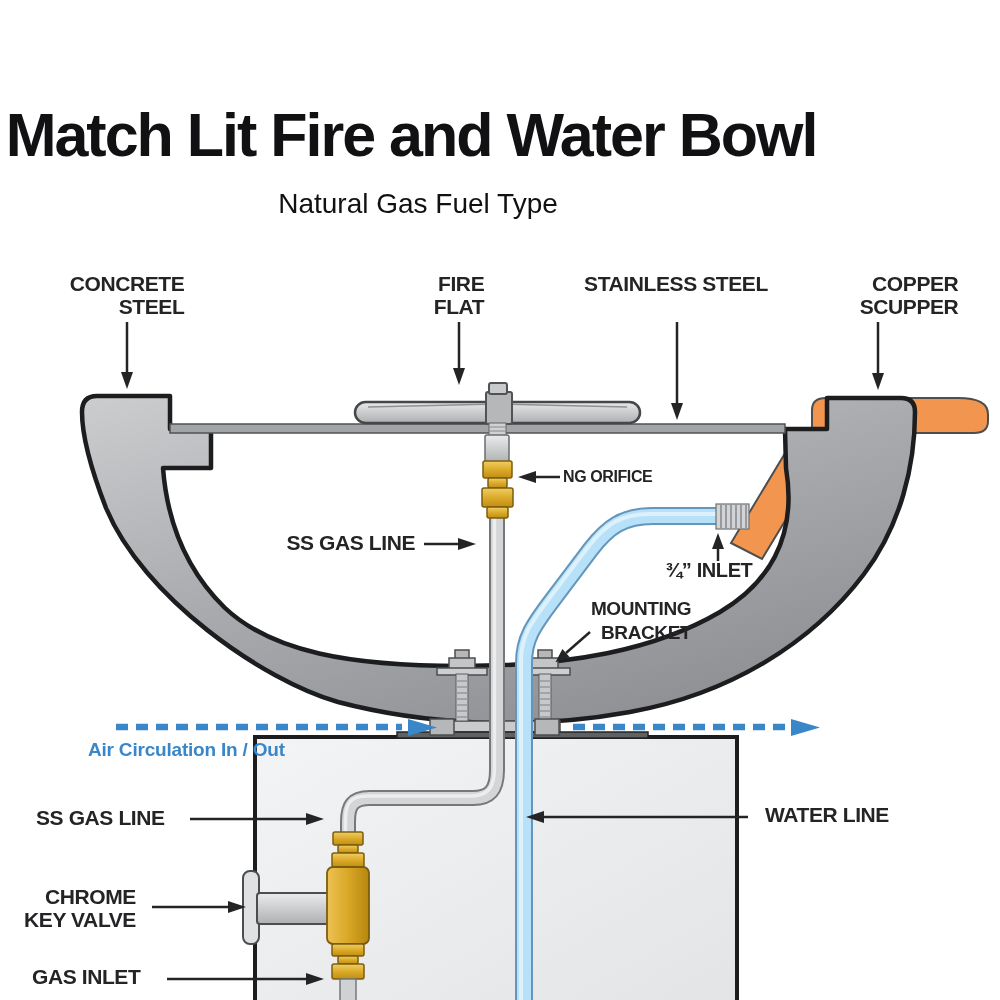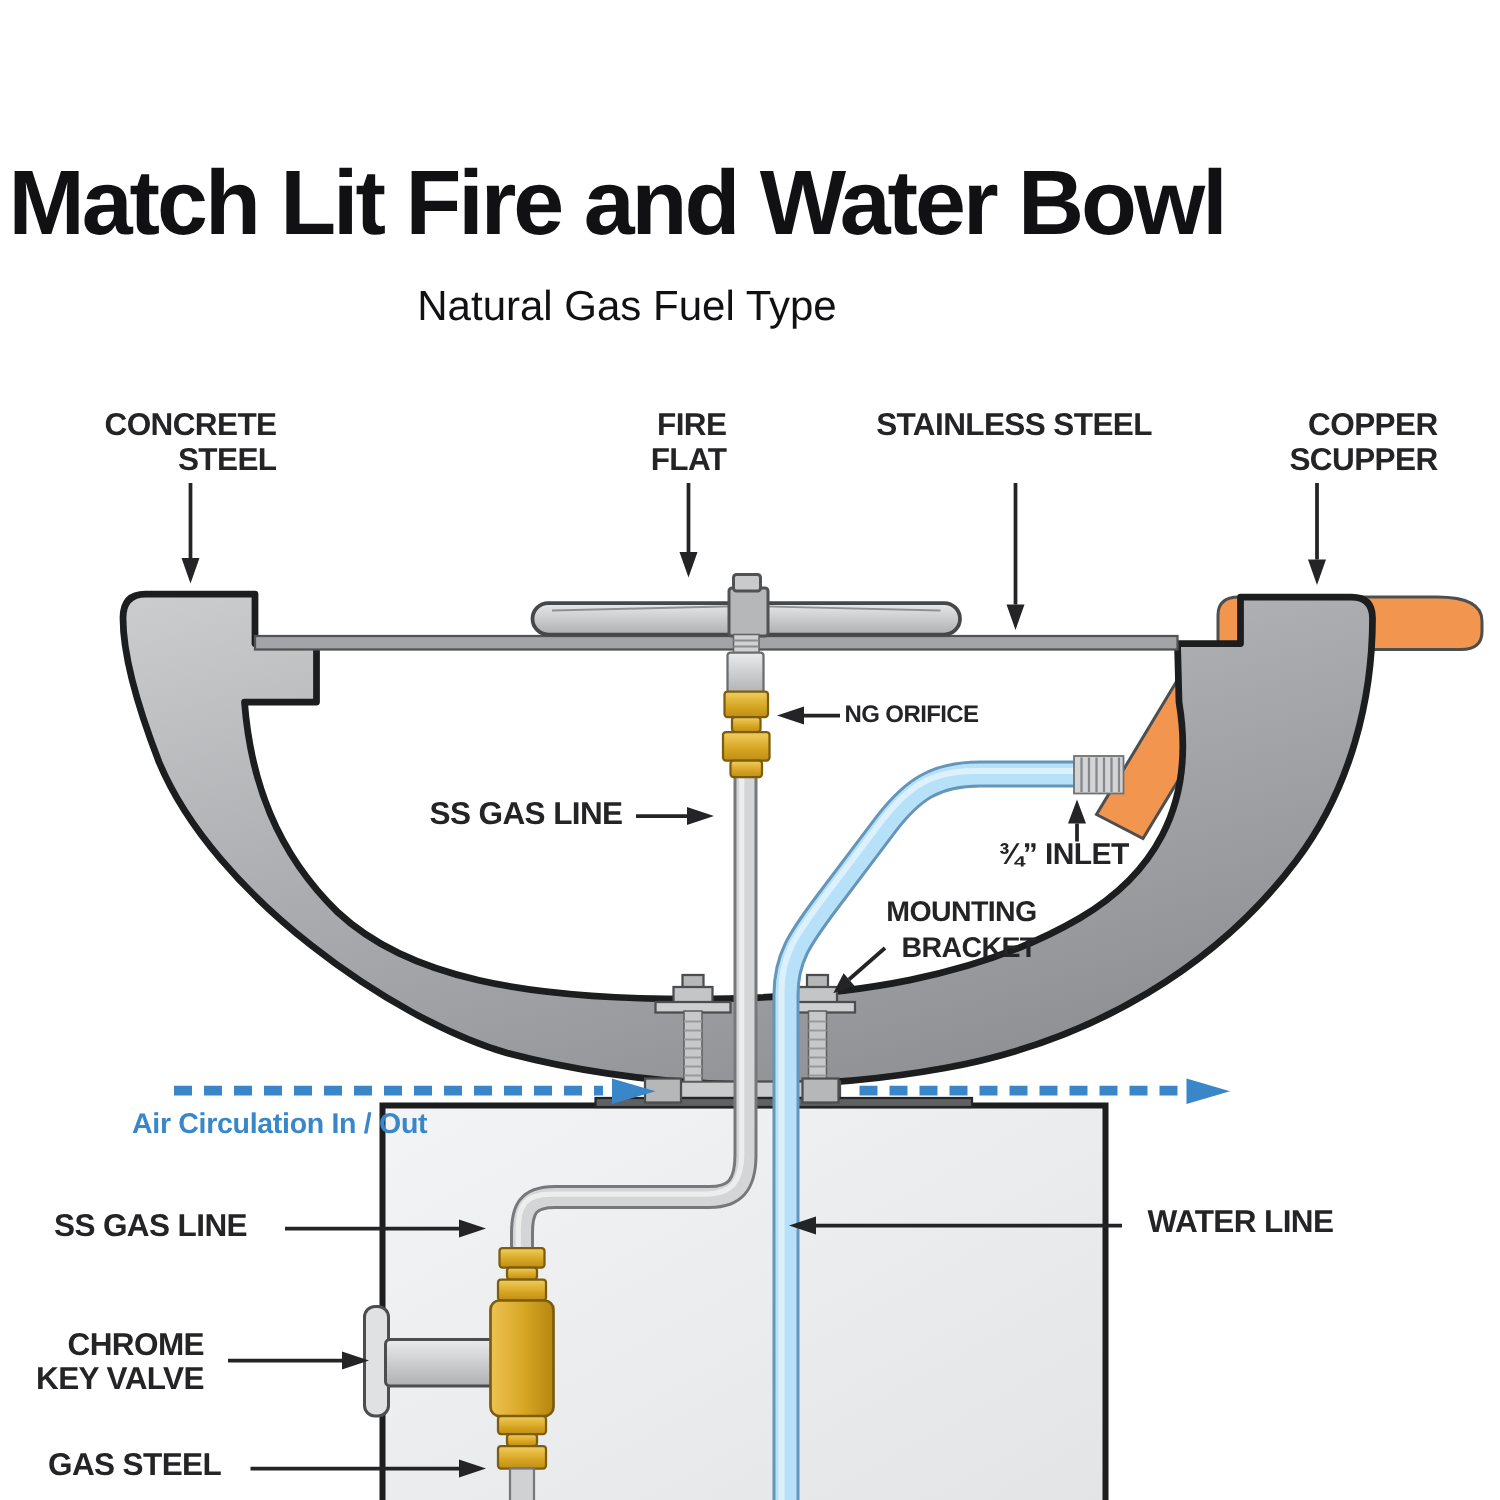--- a/index.html
+++ b/index.html
@@ -198,15 +198,15 @@
     <span>MOUNTING</span>
       <span>BRACKET</span>
   </div>
   <div class="lbl air" style="left:88px;top:700px;margin-top:38px;">Air Circulation In / Out</div>
   <div class="lbl" style="left:36px;top:806px;">SS GAS LINE</div>
   <div class="lbl" style="left:752px;top:803px;margin-left:13px;">WATER LINE</div>
   <div class="lbl ctr" style="left:80px;top:885px;">
     <span>CHROME</span>
       <span>KEY VALVE</span>
   </div>
-  <div class="lbl" style="left:32px;top:965px;">GAS STEEL</div>
+  <div class="lbl" style="left:32px;top:965px;">GAS INLET</div>
 
 </div>
 
 </body></html>

